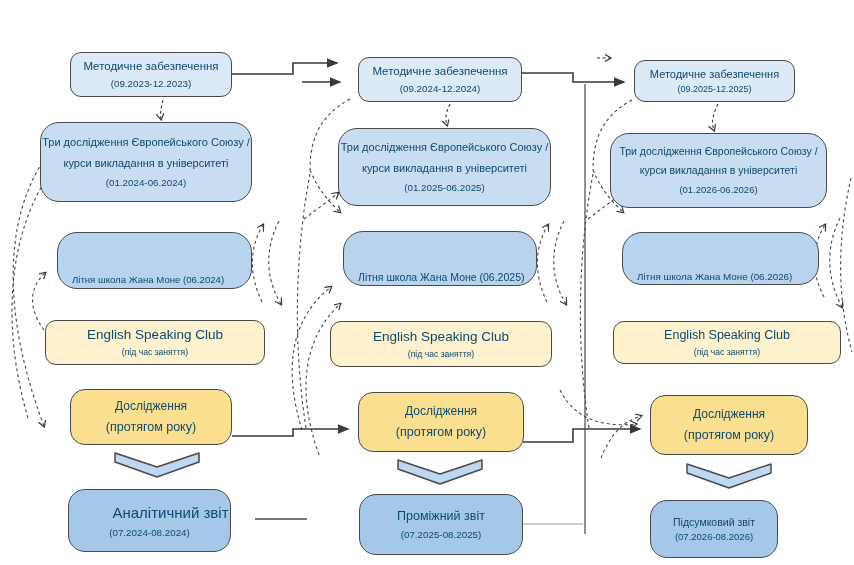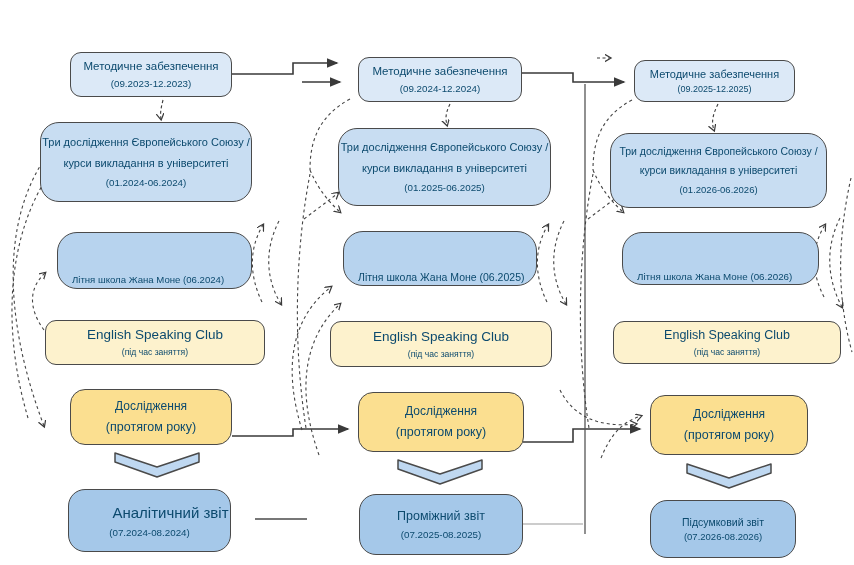--- a/index.html
+++ b/index.html
@@ -163,18 +163,18 @@
     <div class="t-res" style="font-size:9.8px">Літня школа Жана Моне (06.2026)</div>
   </div>
   <div class="node club" style="left:613px;top:321px;width:228px;height:43px;">
     <div class="t-club" style="font-size:12.5px">English Speaking Club</div>
     <div class="t-note">(під час заняття)</div>
   </div>
   <div class="node yearres" style="left:650px;top:395px;width:158px;height:60px;">
     <div class="t-res">Дослідження</div>
     <div class="t-resnote">(протягом року)</div>
   </div>
-  <div class="node report" style="left:650px;top:500px;width:146px;height:58px;">
+  <div class="node report" style="left:650px;top:500px;width:128px;height:58px;">
     <div class="t-rep3">Підсумковий звіт</div>
     <div class="t-date" style="font-size:9.5px">(07.2026-08.2026)</div>
   </div>
 
 </div>
 
 </body></html>

